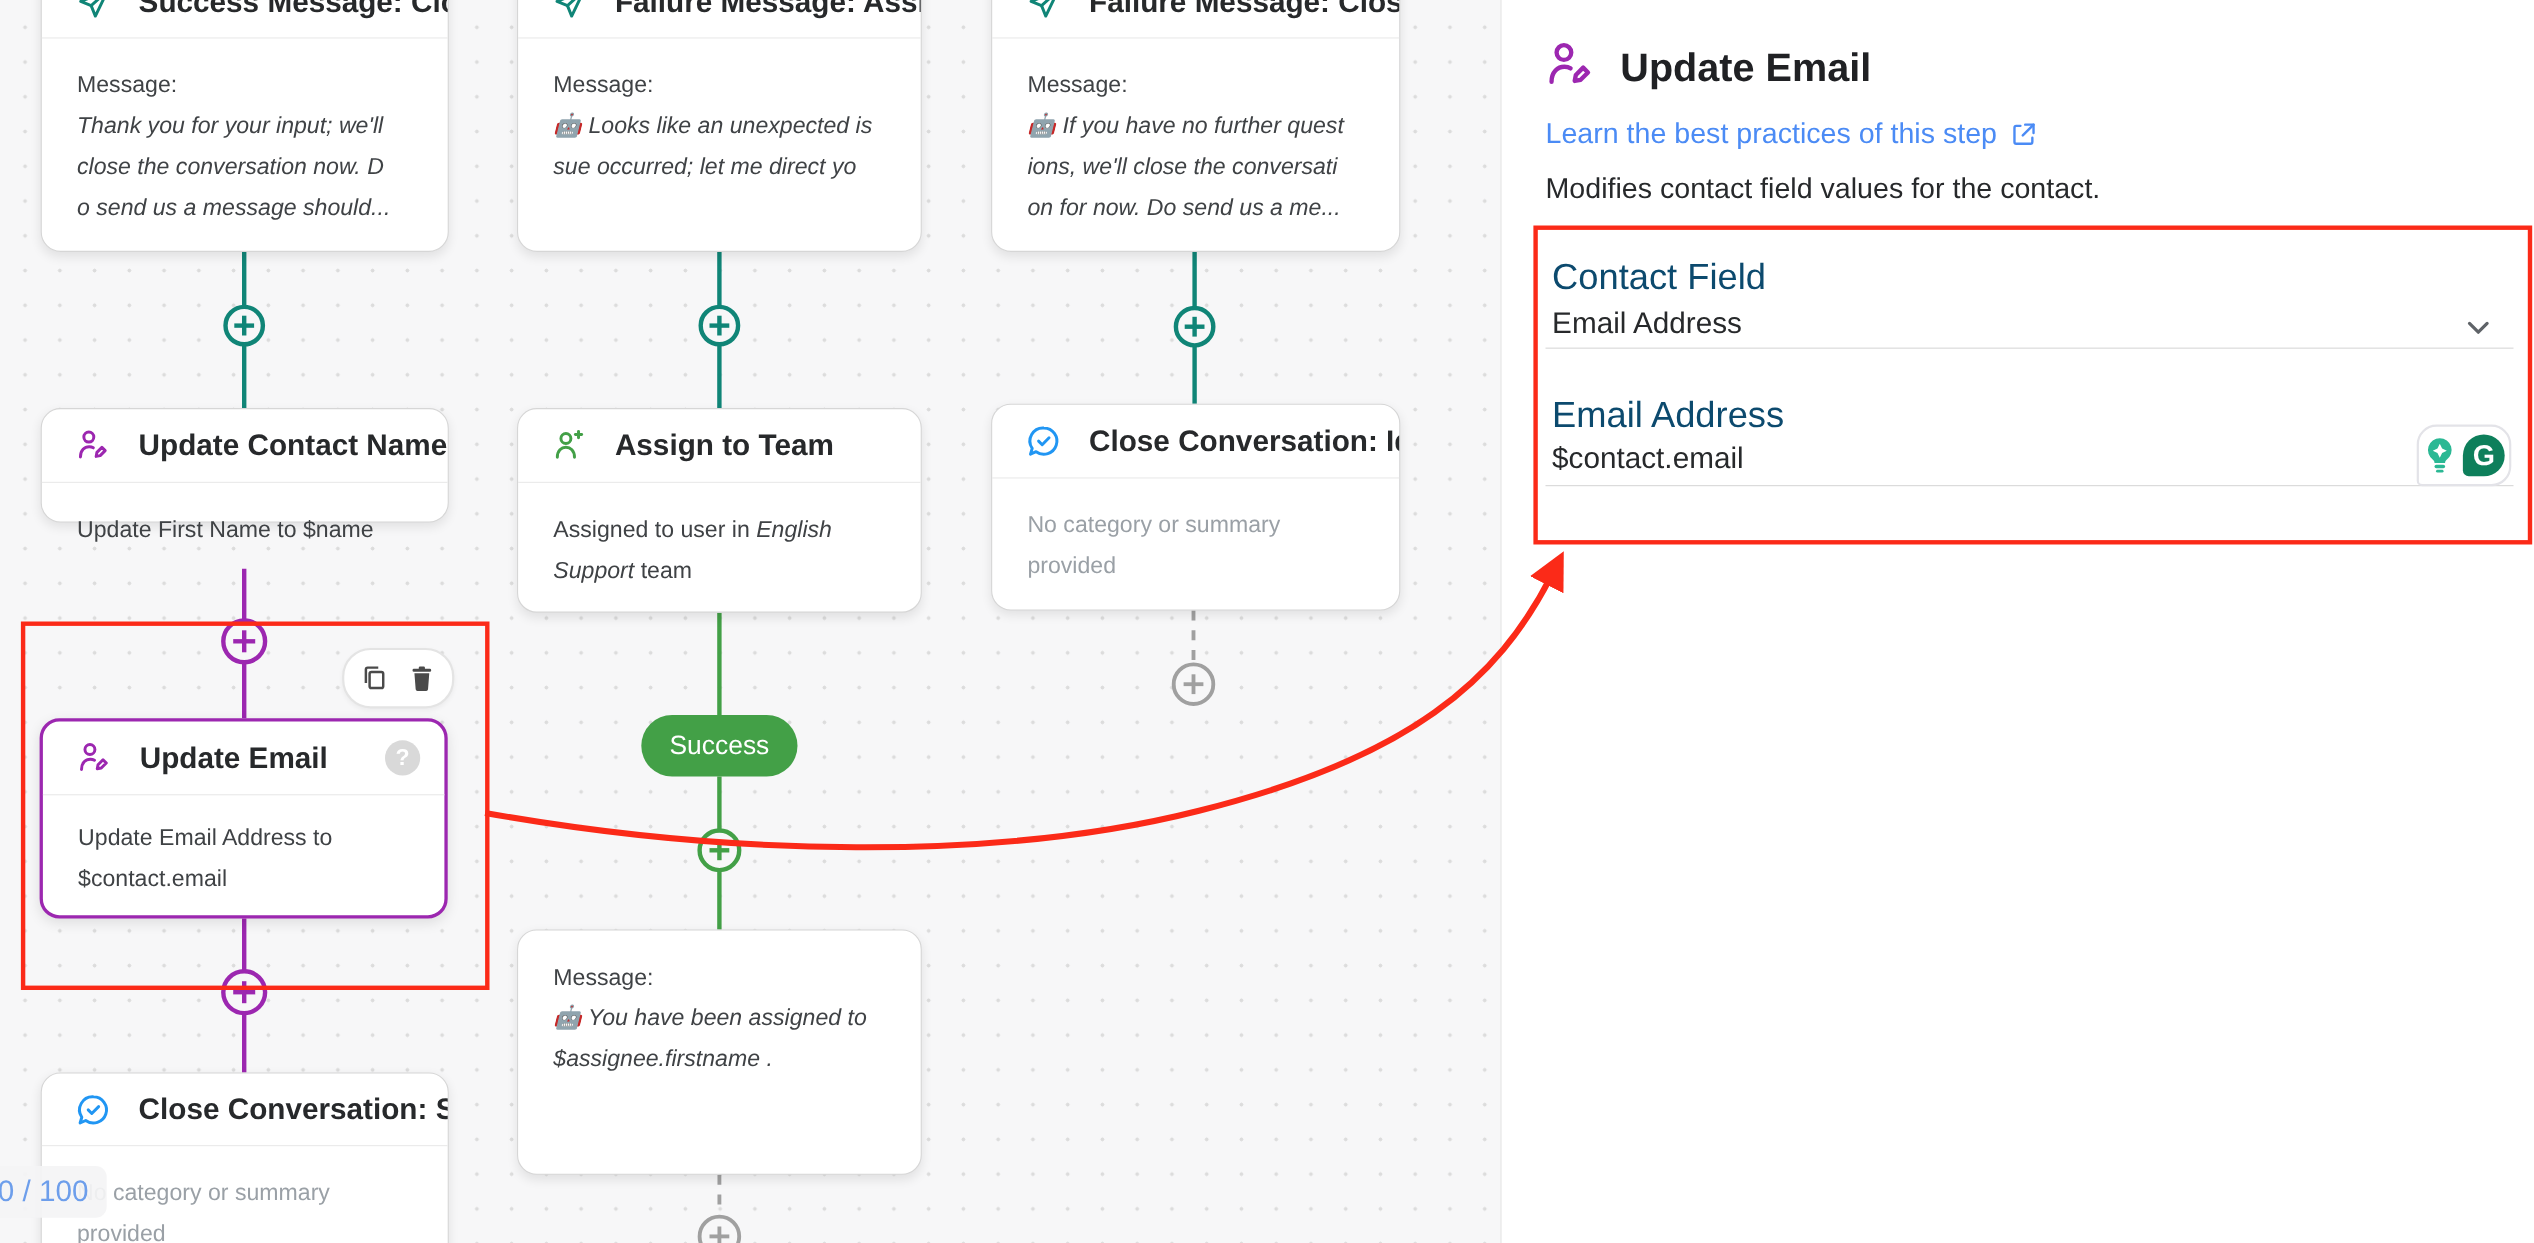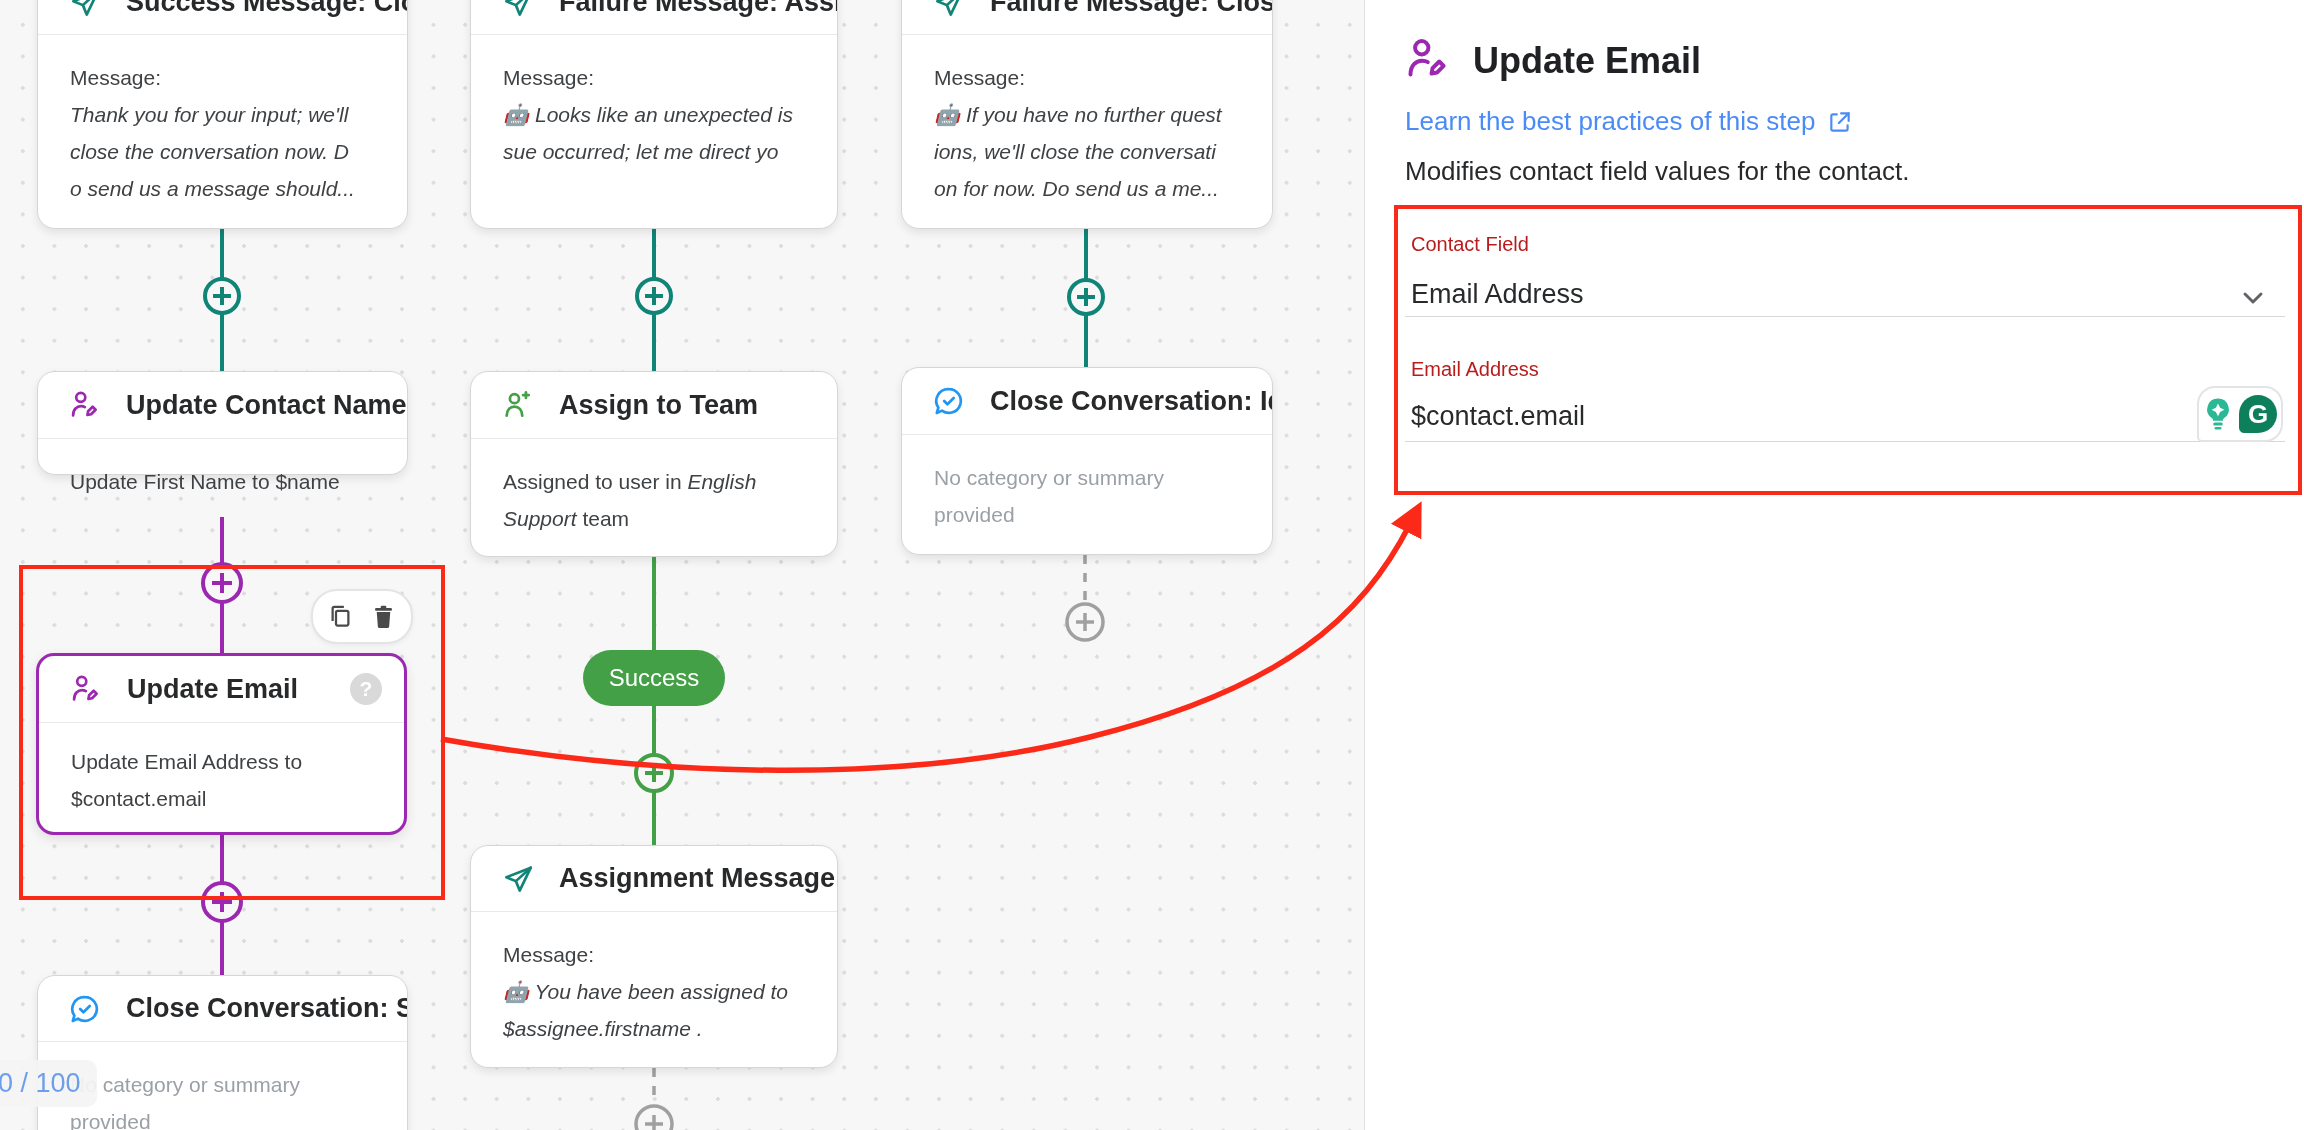--- a/index.html
+++ b/index.html
@@ -36,21 +36,21 @@
   
   .counter{position:absolute;left:-18px;top:1060px;padding:8px 16px;background:rgba(244,244,245,.92);
     border-radius:10px;color:#6d9eeb;font-size:27px;z-index:6;}
   
   #panel{position:absolute;left:1364px;top:0;width:940px;height:1130px;background:#fff;border-left:1.5px solid #e2e2e2;z-index:2;}
   .p-title-row{position:absolute;left:38px;top:34px;display:flex;align-items:center;gap:20px;}
   .p-title{font-size:36px;font-weight:700;color:#202124;}
   .p-link{position:absolute;left:40px;top:106px;display:flex;align-items:center;gap:12px;
     color:#4b8bf5;font-size:26px;cursor:pointer;text-decoration:none;}
   .p-desc{position:absolute;left:40px;top:156px;font-size:26px;color:#27292b;}
-  .f-label{position:absolute;font-size:20px;color:#b91c1c;}
+  .f-label{position:absolute;font-size:33px;color:#0c4a6e;}
   .f-value{position:absolute;font-size:27px;color:#27292b;}
   .f-line{position:absolute;height:0;border-top:1.5px solid #d8d8d8;}
   .chev{position:absolute;}
   .gbadge{position:absolute;left:832px;top:386px;width:82px;height:52px;background:#fff;border:2px solid #e3e3e8;
     border-radius:18px 18px 18px 5px;display:flex;align-items:center;justify-content:center;gap:6px;z-index:31;}
   .g-logo{width:38px;height:38px;border-radius:50% 50% 50% 14%;background:#0e7f5b;color:#fff;
     font-size:26px;font-weight:700;display:flex;align-items:center;justify-content:center;}
 </style>
 </head>
 <body>
@@ -246,29 +246,20 @@
       </div>
       <div class="nb" style="padding-top:20px">
         <div>Update Email Address to</div>
         <div>$contact.email</div>
       </div>
     </div>
 
     <div class="pill-success">Success</div>
 
     <div class="node" style="left:470px;top:845px;width:368px;height:223px">
-      <div class="nh" style="height:65px">
-        <span class="hicon">
-          <svg width="34" height="34" viewBox="0 0 24 24" fill="none" stroke="#108577" stroke-width="1.9" stroke-linejoin="round" stroke-linecap="round">
-              <path d="M21 4 L3.8 10.8 L10.5 13.5 L13.2 20.2 Z"></path>
-              <path d="M10.5 13.5 L21 4"></path>
-            </svg>
-        </span>
-        <span>Assignment Message</span>
-      </div>
       <div class="nb">
         <div class="lbl">Message:</div>
         <div class="it">🤖 You have been assigned to</div>
         <div class="it">$assignee.firstname .</div>
       </div>
     </div>
 
     <div class="node" style="left:37px;top:975px;width:371px;height:200px">
       <div class="nh" style="height:65px">
         <span class="hicon">

